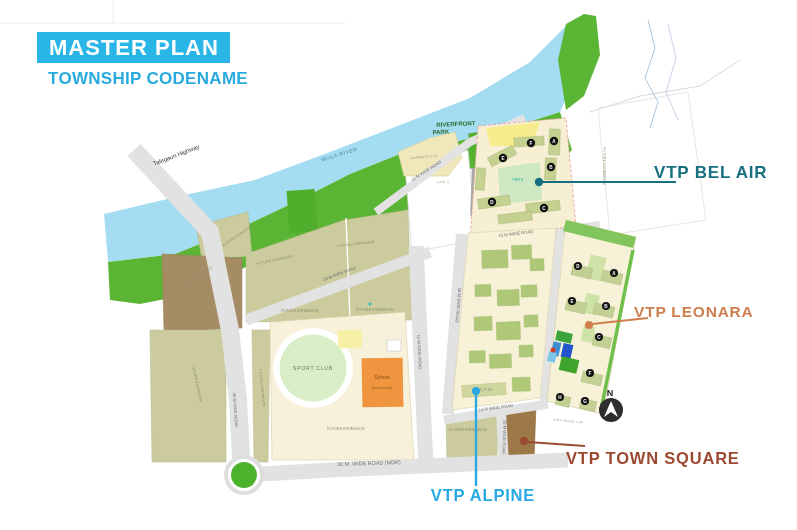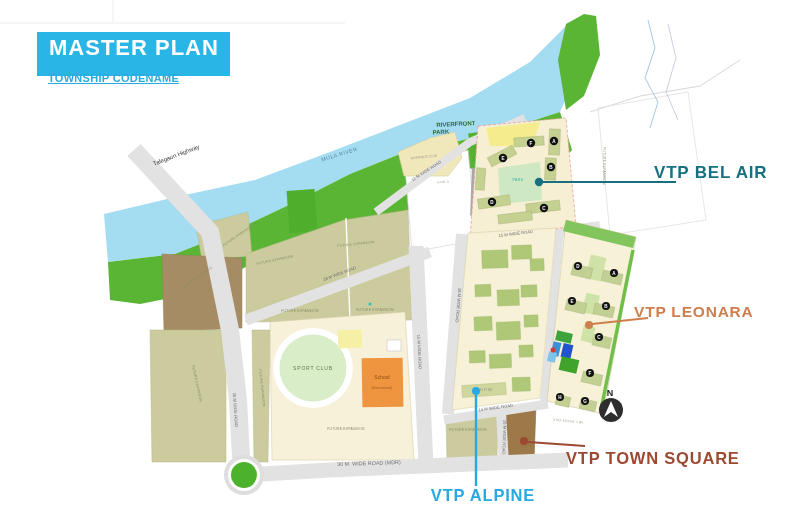--- a/index.html
+++ b/index.html
@@ -1,22 +1,22 @@
 <!DOCTYPE html>
 <html><head>
 <meta charset="utf-8">
 <style>
   html,body{margin:0;padding:0;background:#fff;}
   .canvas{position:relative;width:797px;height:530px;background:#ffffff;overflow:hidden;
           font-family:"Liberation Sans",sans-serif;}
-  .title-box{position:absolute;left:37px;top:32px;width:193px;height:44px;box-sizing:border-box;
+  .title-box{position:absolute;left:37px;top:32px;width:193px;height:31px;box-sizing:border-box;
              background:#29b5e6;color:#fff;font-weight:bold;font-size:22px;line-height:31px;
              padding-left:12px;letter-spacing:1px;}
-  .subtitle{position:absolute;left:48px;top:71px;color:#2aabdf;font-weight:bold;font-size:11px;
-            line-height:15px;letter-spacing:0.3px;text-decoration:underline;}
+  .subtitle{position:absolute;left:48px;top:71px;color:#2aabdf;font-weight:bold;font-size:17px;
+            line-height:15px;letter-spacing:0.3px;}
   svg{position:absolute;left:0;top:0;}
   text{font-family:"Liberation Sans",sans-serif;}
   .rd{font-size:4.2px;fill:#6e6e6e;}
   .fe{font-size:3.4px;fill:#8b8b6b;letter-spacing:0.2px;}
   .micro{font-size:3.2px;fill:#98988a;}
   .callout{font-weight:bold;letter-spacing:0.8px;}
   .bldg-letter{font-size:4.6px;font-weight:bold;fill:#ffffff;}
 </style>
 </head>
 <body>

